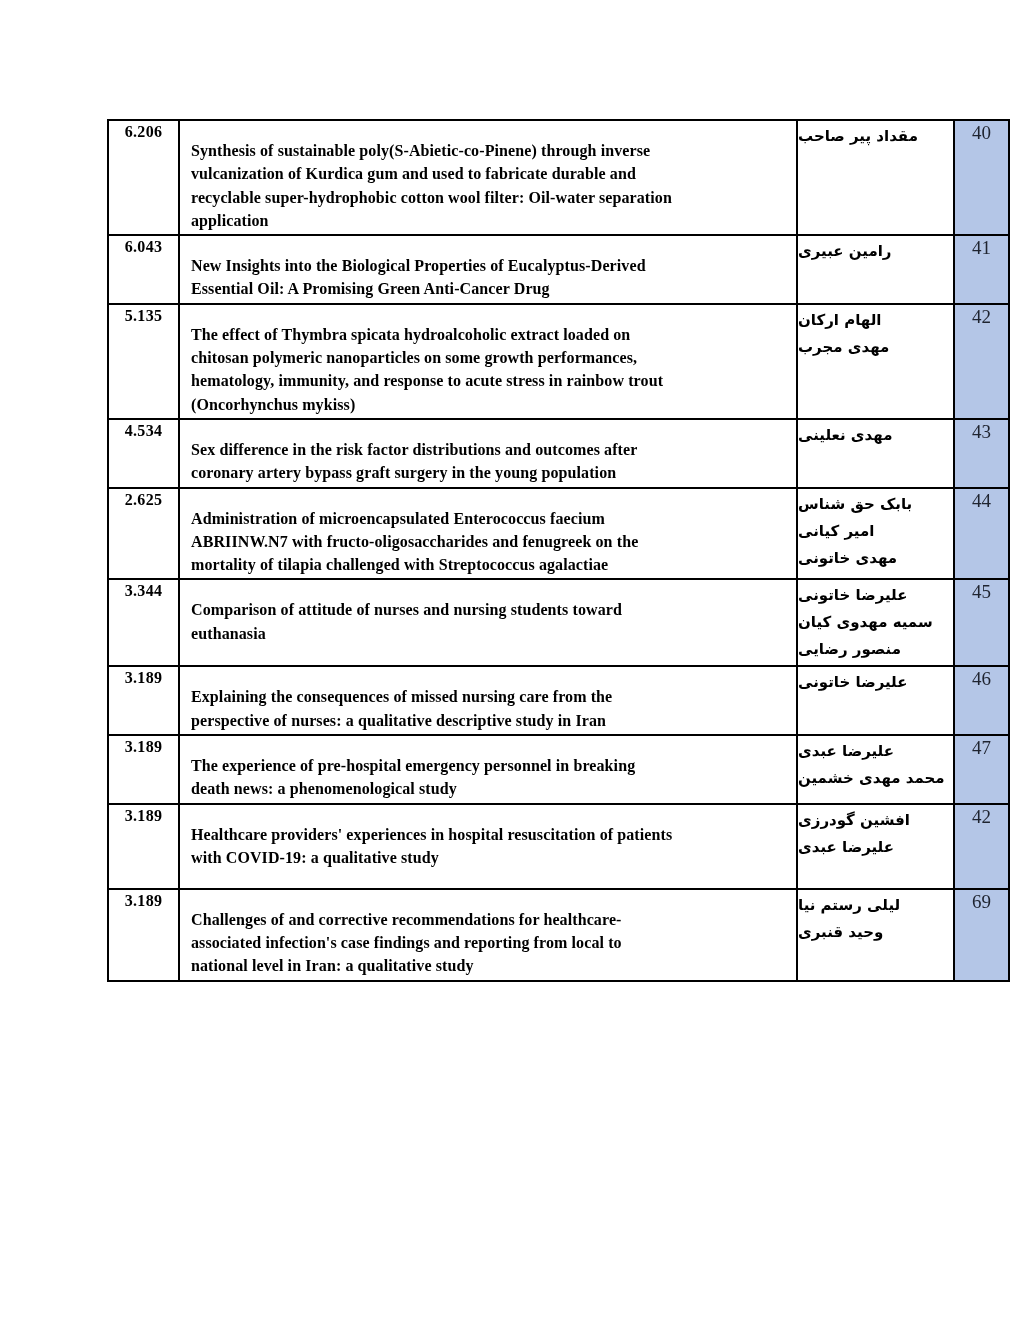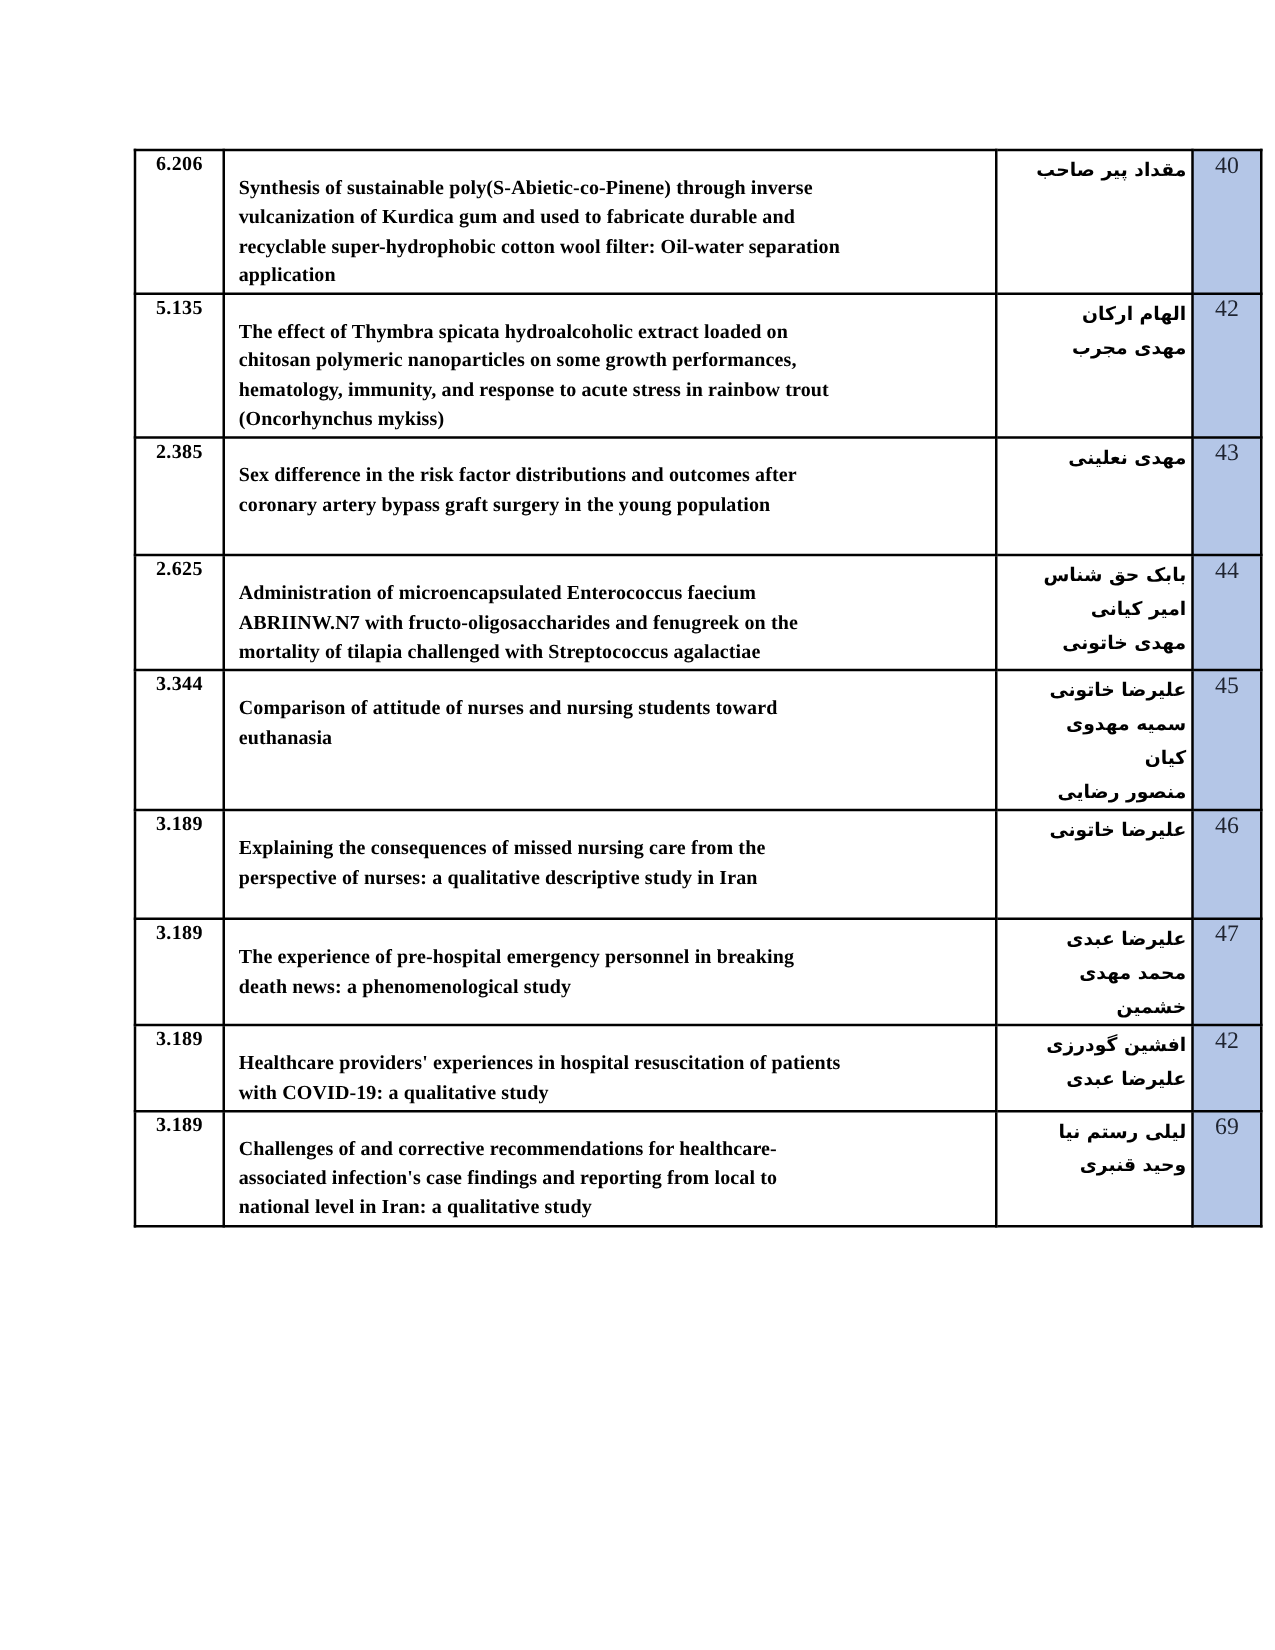--- a/index.html
+++ b/index.html
@@ -40,22 +40,22 @@
     padding: 18px 8px 2px 11px;
     white-space: pre-line;
     letter-spacing: 0.1px;
     color: #000000;
   }
   .authors-text {
     font-family: "DejaVu Sans", sans-serif;
     direction: rtl;
     font-weight: bold; font-size: 15px;
     line-height: 27px;
-    text-align: right;
-    padding: 2px 4px 0 19px;
+    text-align: left;
+    padding: 2px 4px 0 0;
     white-space: pre-line;
     color: #000000;
   }
   .cell-num { background: #b4c6e7; }
   .num-text {
     font-size: 19px; text-align: center;
     padding-top: 1px; color: #1f2430;
   }
 
   
@@ -94,39 +94,54 @@
     </td>
     <td class="cell-authors">
       <div class="authors-text">مقداد پیر صاحب</div>
     </td>
     <td class="cell-num">
       <div class="num-text">40</div>
     </td>
   </tr>
         <tr>
     <td class="cell-if">
+      <div class="if-val">6.043</div>
+    </td>
+    <td class="cell-title">
+      <div class="title-text">New Insights into the Biological Properties of Eucalyptus-Derived
+Essential Oil: A Promising Green Anti-Cancer Drug</div>
+    </td>
+    <td class="cell-authors">
+      <div class="authors-text">رامین عبیری</div>
+    </td>
+    <td class="cell-num">
+      <div class="num-text">41</div>
+    </td>
+  </tr>
+        <tr>
+    <td class="cell-if">
       <div class="if-val">5.135</div>
     </td>
     <td class="cell-title">
       <div class="title-text">The effect of Thymbra spicata hydroalcoholic extract loaded on
 chitosan polymeric nanoparticles on some growth performances,
 hematology, immunity, and response to acute stress in rainbow trout
 (Oncorhynchus mykiss)</div>
     </td>
     <td class="cell-authors">
       <div class="authors-text">الهام ارکان
 مهدی مجرب</div>
     </td>
     <td class="cell-num">
       <div class="num-text">42</div>
     </td>
   </tr>
         <tr>
     <td class="cell-if">
-      <div class="if-val">2.385</div>
+      <div class="if-val">4.534</div>
     </td>
     <td class="cell-title">
       <div class="title-text">Sex difference in the risk factor distributions and outcomes after
 coronary artery bypass graft surgery in the young population</div>
     </td>
     <td class="cell-authors">
       <div class="authors-text">مهدی نعلینی</div>
     </td>
     <td class="cell-num">
       <div class="num-text">43</div>

